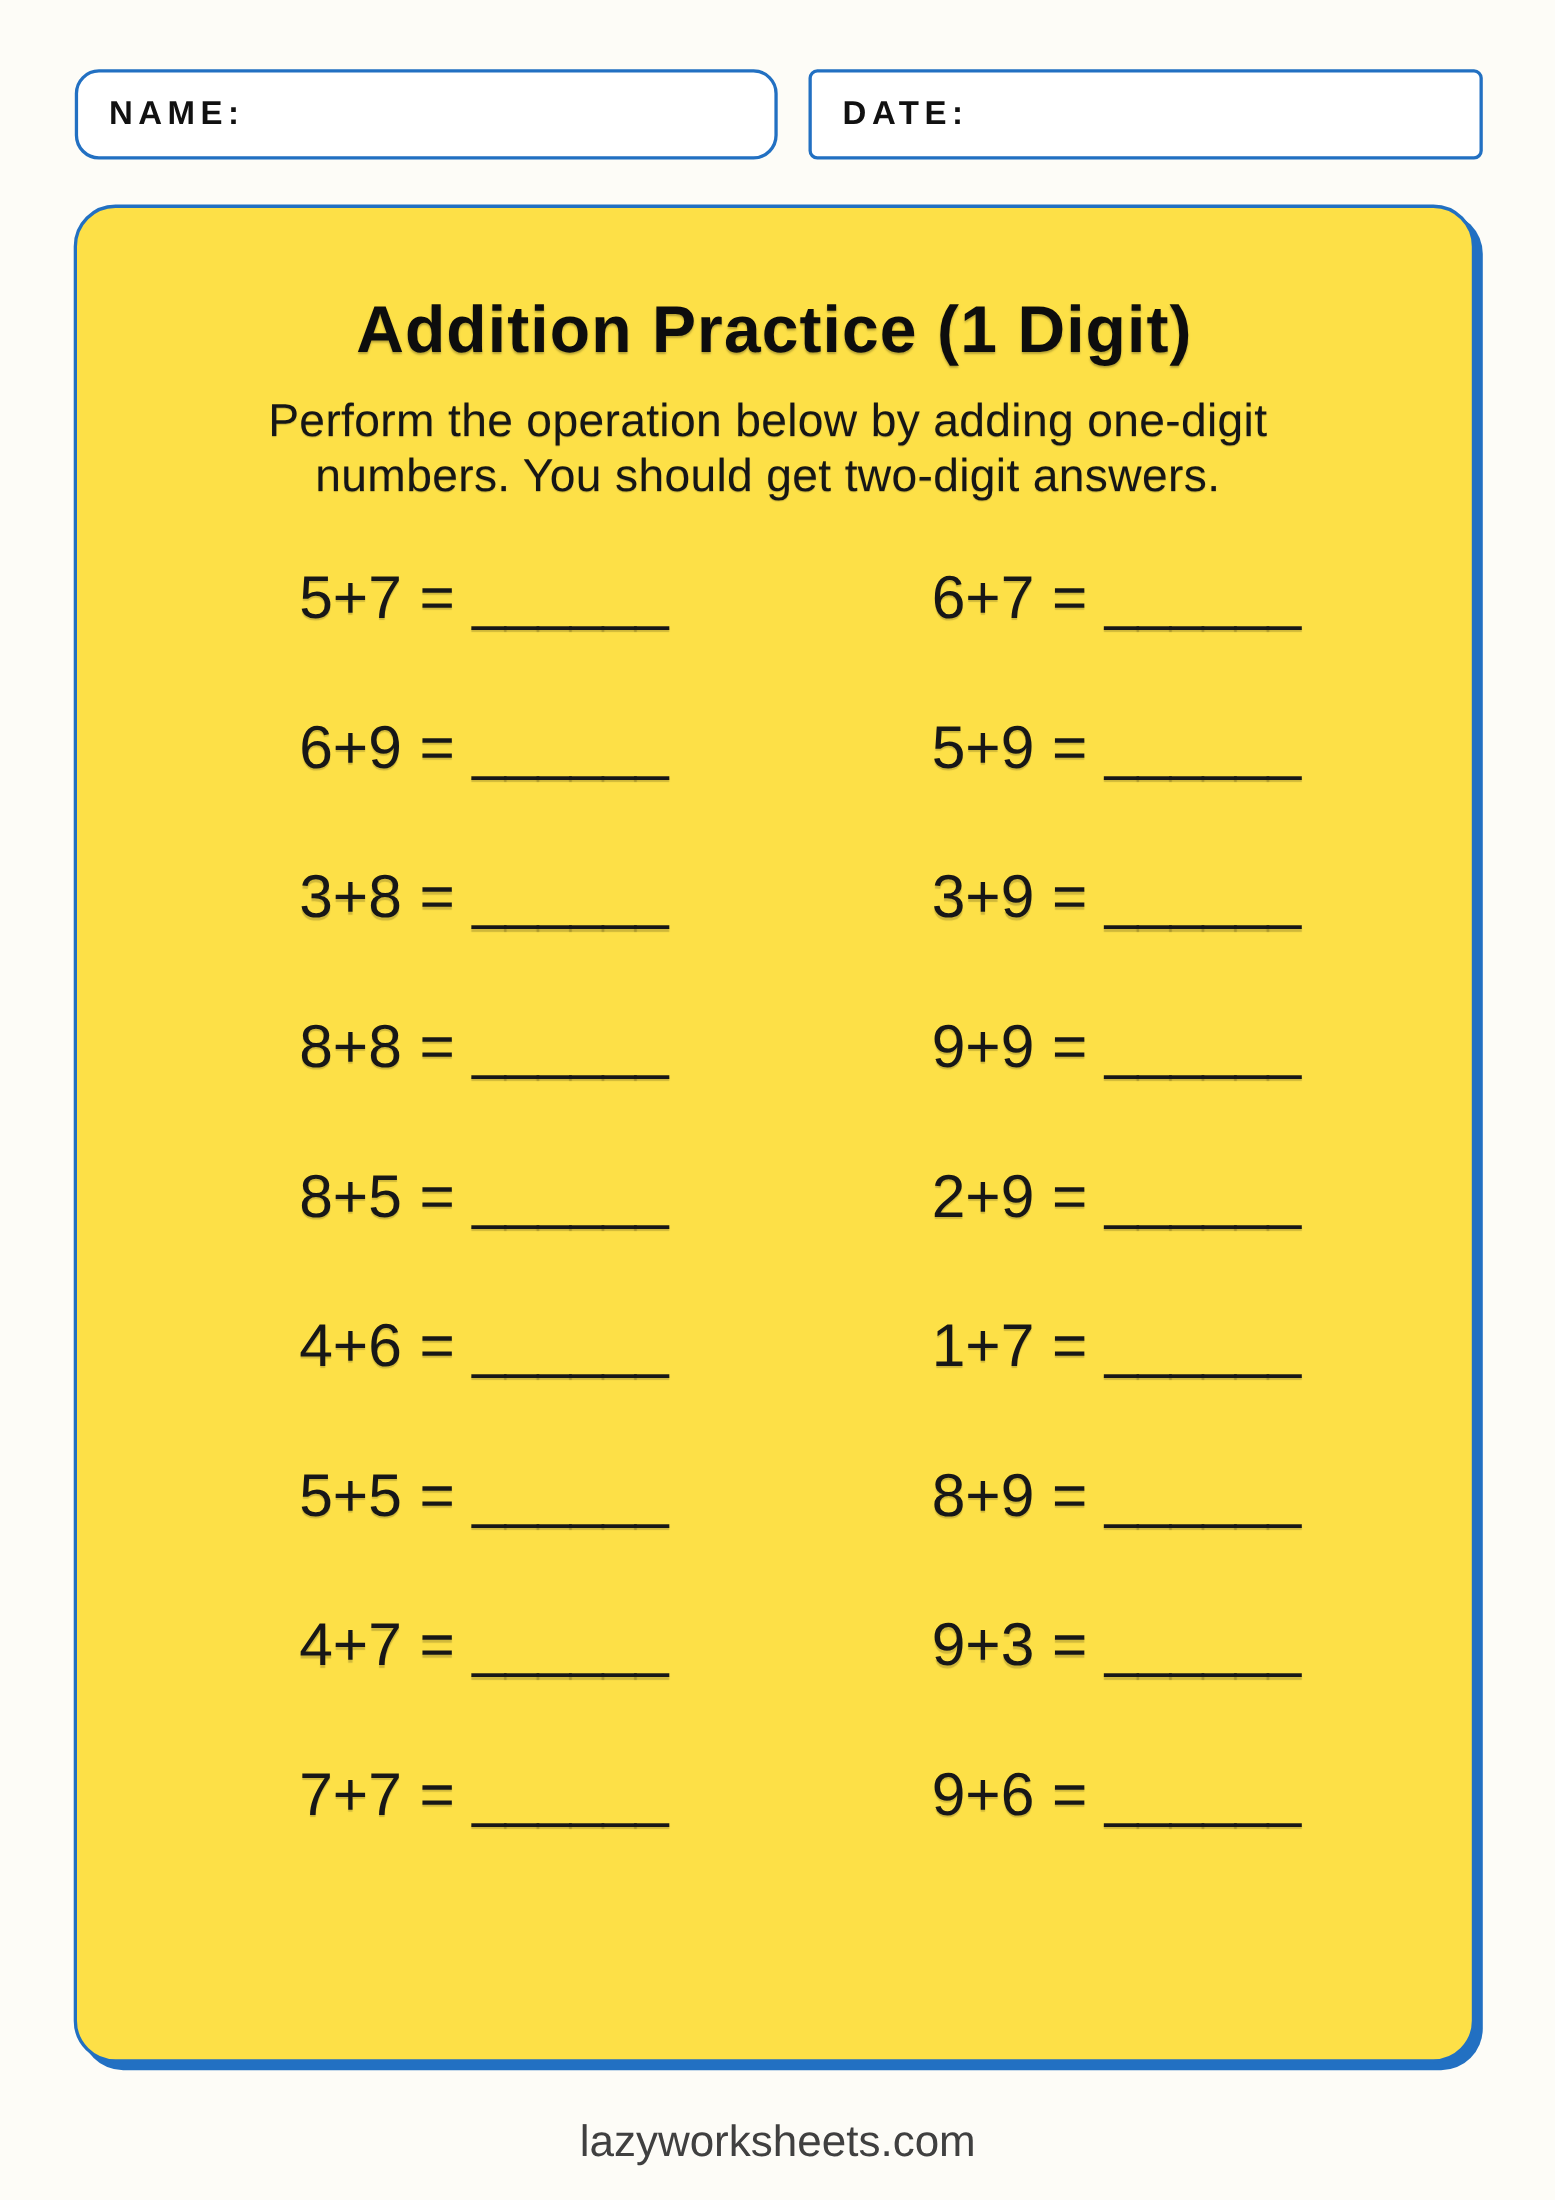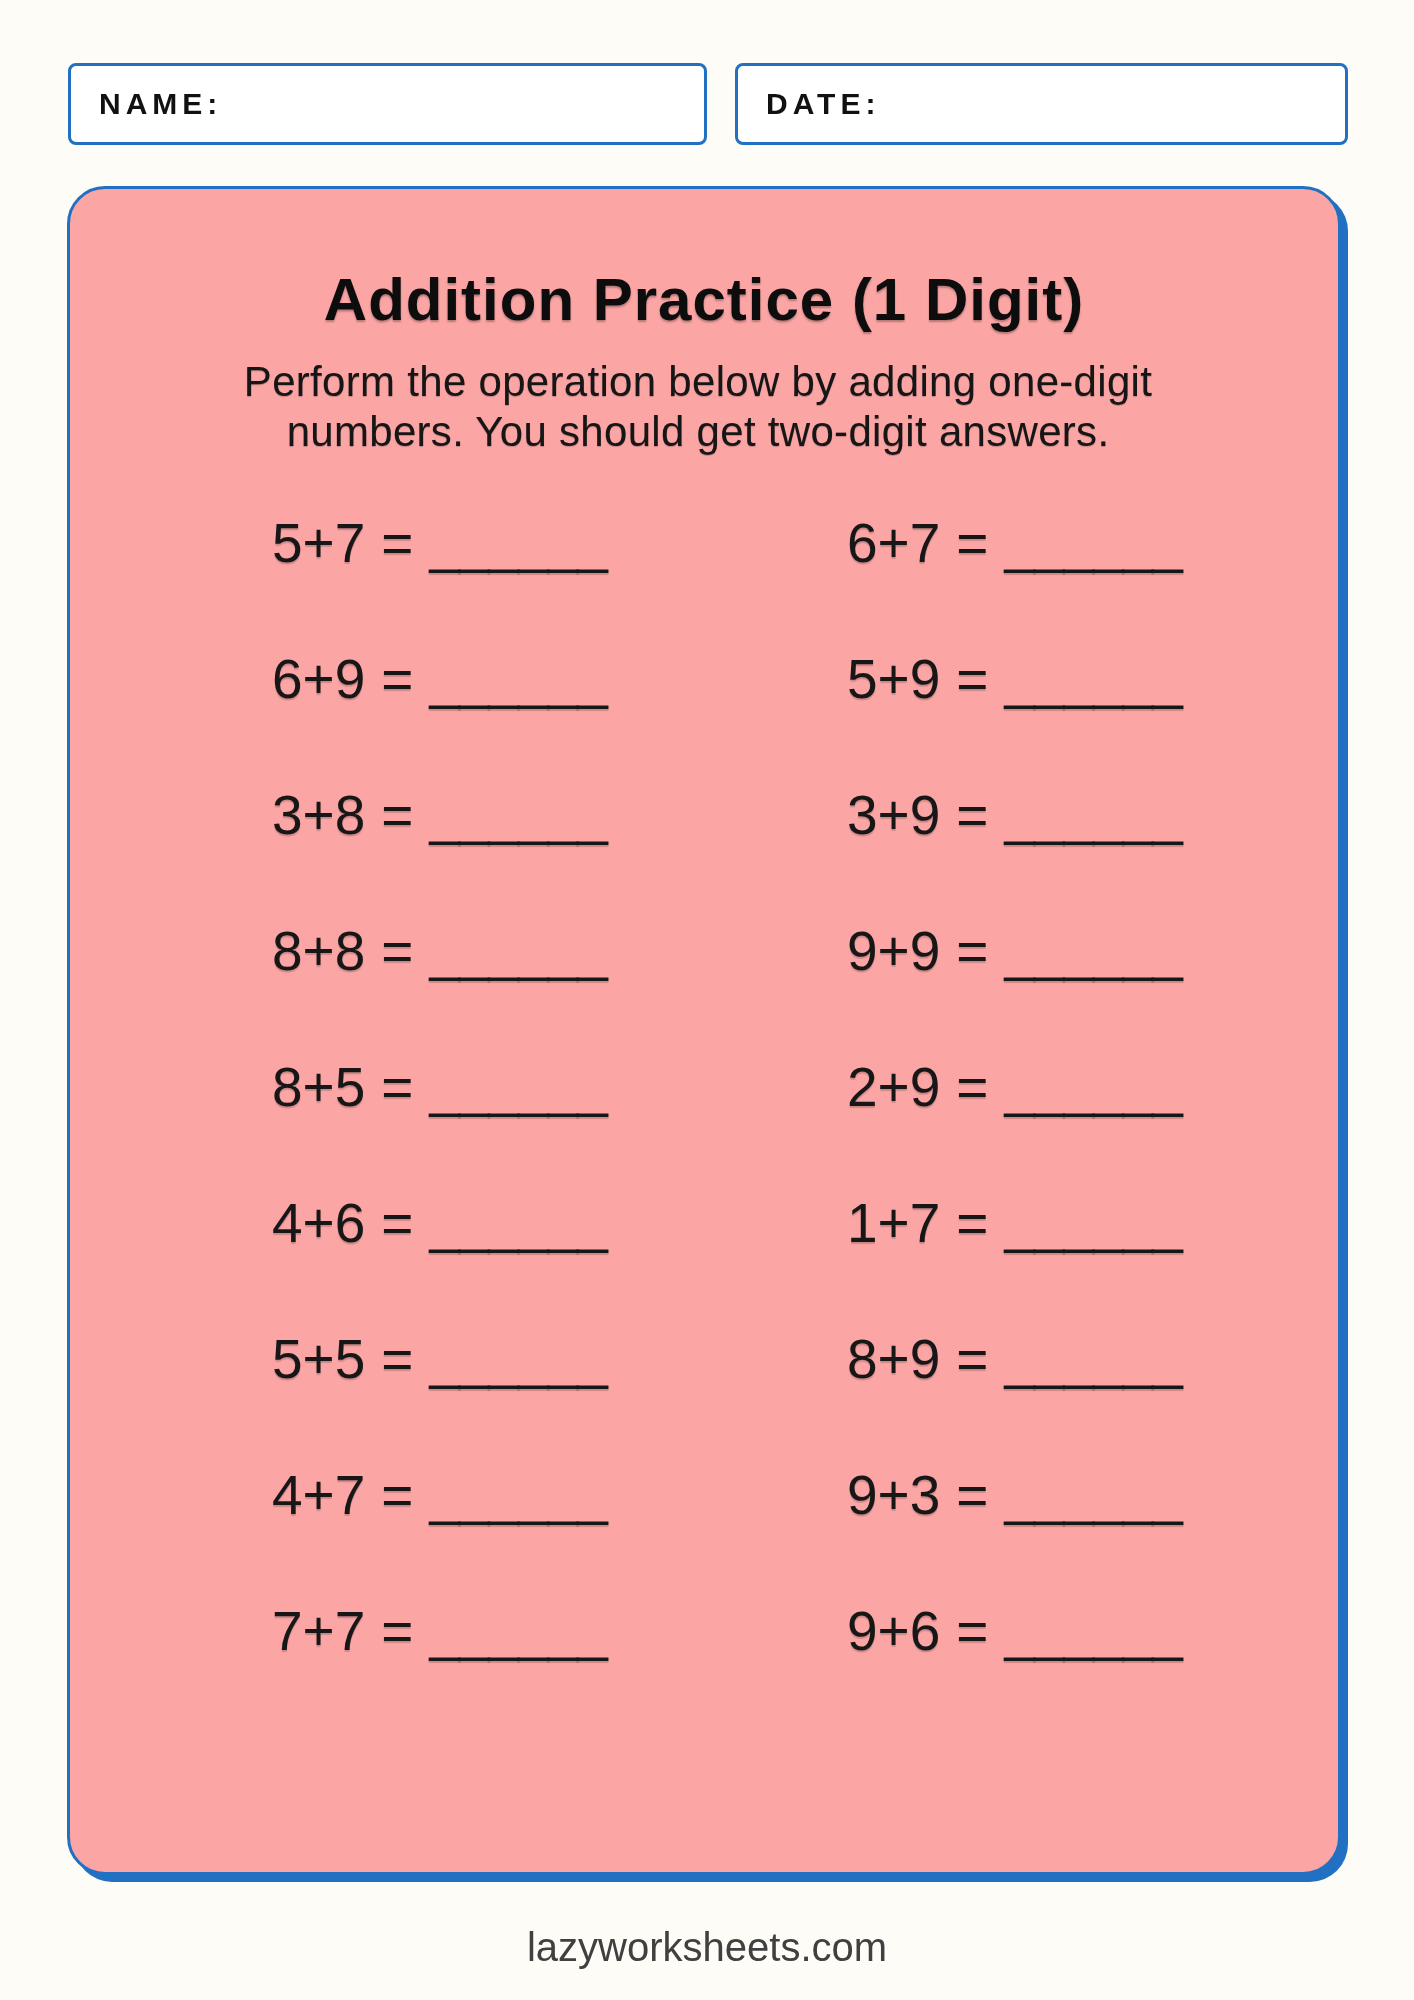--- a/index.html
+++ b/index.html
@@ -18,33 +18,33 @@
   .field-box{
     position:absolute;
     background:#ffffff;
     border:3px solid var(--blue);
     border-radius:8px;
     box-sizing:border-box;
     display:flex;
     align-items:center;
     padding-left:28px;
   }
-  .name-box{left:68px;top:63px;width:639px;height:82px;}
+  .name-box{left:68px;top:63px;width:639px;height:82px;border-radius:22px;}
   .date-box{left:735px;top:63px;width:613px;height:82px;}
   .field-label{
     font-size:30px;
     font-weight:700;
     letter-spacing:5px;
     color:#111111;
   }
   .card{
     position:absolute;
     left:67px;top:186px;
     width:1274px;height:1689px;
-    background:#fca5a5;
+    background:#fde047;
     border:3px solid var(--blue);
     border-radius:38px;
     box-shadow:7px 7px 0 0 var(--blue);
     box-sizing:border-box;
   }
   .title{
     position:absolute;
     top:76px;left:0;right:0;
     margin:0;
     text-align:center;

